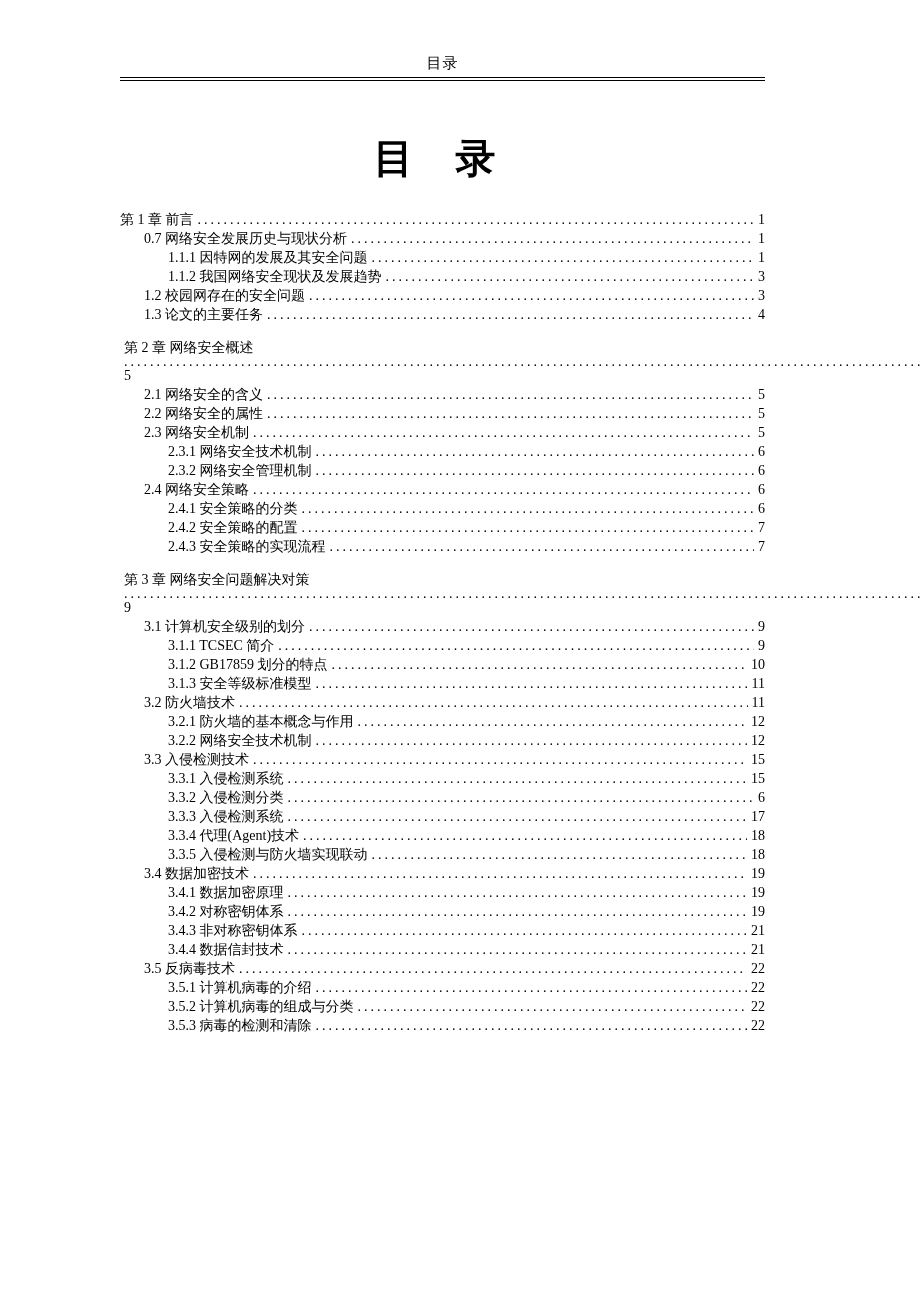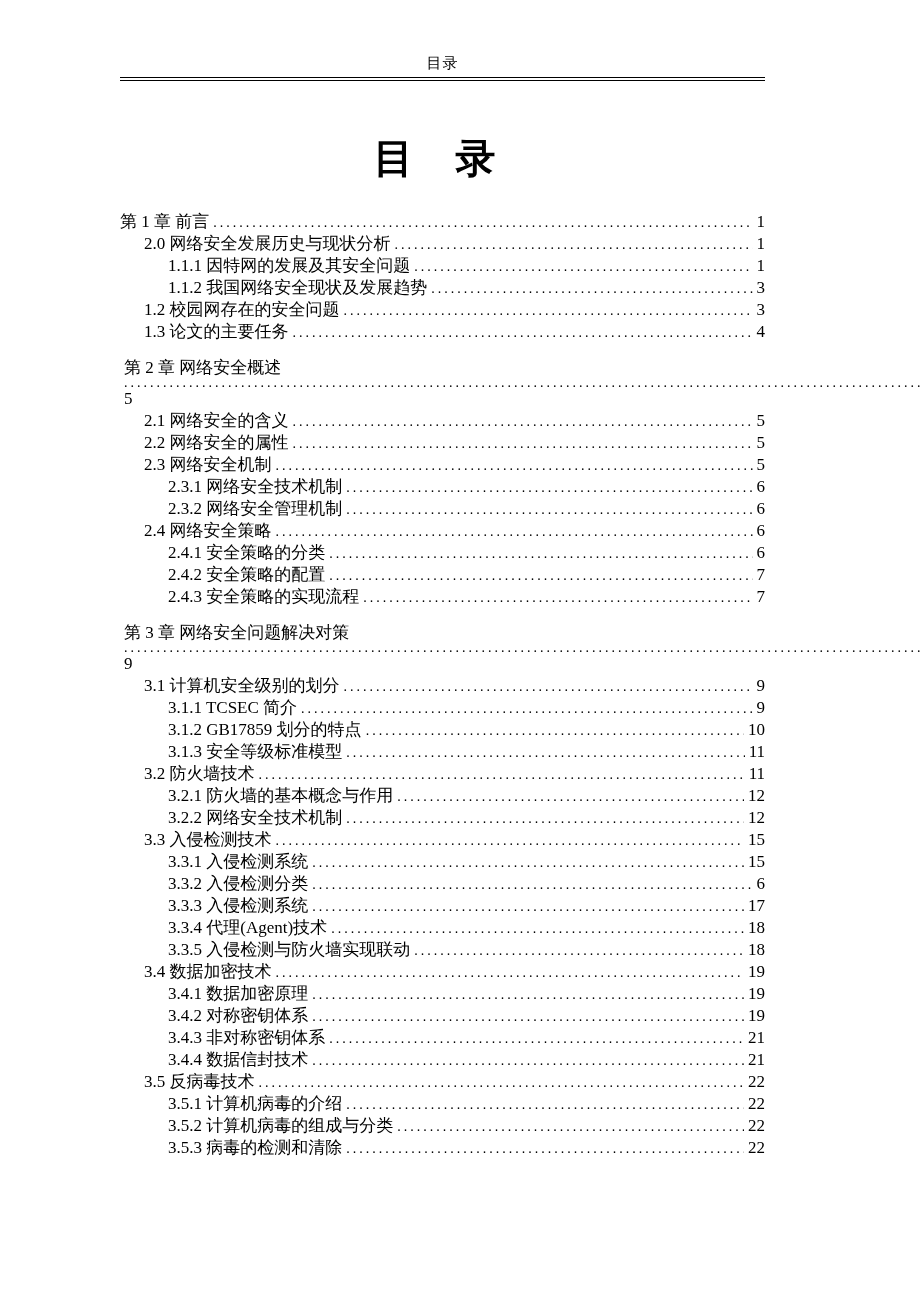--- a/index.html
+++ b/index.html
@@ -31,21 +31,21 @@
     margin: 2px 0 50px 0;
   }
   .title {
     text-align: center;
     font-size: 40px;
     font-weight: bold;
     letter-spacing: 16px;
     margin: 0 0 24px 0;
   }
   .toc {
-    font-size: 17px;
+    font-size: 14px;
     line-height: 1.0;
   }
   .toc-entry {
     display: flex;
     align-items: baseline;
     white-space: nowrap;
     margin: 0;
     padding: 2.5px 0;
   }
   .toc-text {
@@ -80,21 +80,21 @@
 
   <h1 class="title">目 录</h1>
 
   <div class="toc" id="toc">
       <div class="toc-entry lvl0">
         <span class="toc-text">第 1 章 前言</span>
         <span class="toc-dots"></span>
         <span class="toc-page">1</span>
       </div>
       <div class="toc-entry lvl1">
-        <span class="toc-text">2.0 网络安全发展历史与现状分析</span>
+        <span class="toc-text">0.7 网络安全发展历史与现状分析</span>
         <span class="toc-dots"></span>
         <span class="toc-page">1</span>
       </div>
       <div class="toc-entry lvl2">
         <span class="toc-text">1.1.1 因特网的发展及其安全问题</span>
         <span class="toc-dots"></span>
         <span class="toc-page">1</span>
       </div>
       <div class="toc-entry lvl2">
         <span class="toc-text">1.1.2 我国网络安全现状及发展趋势</span>

